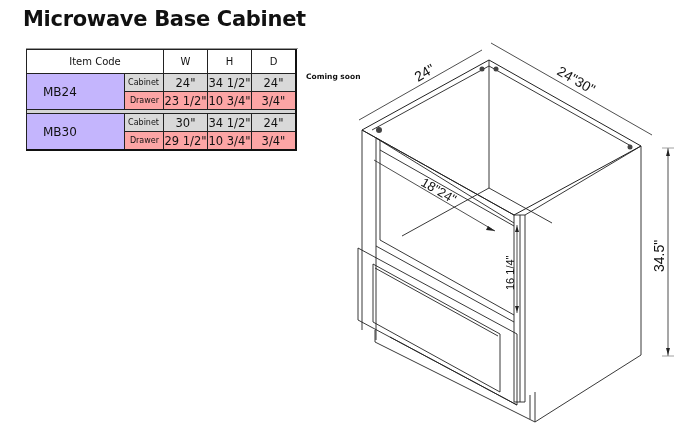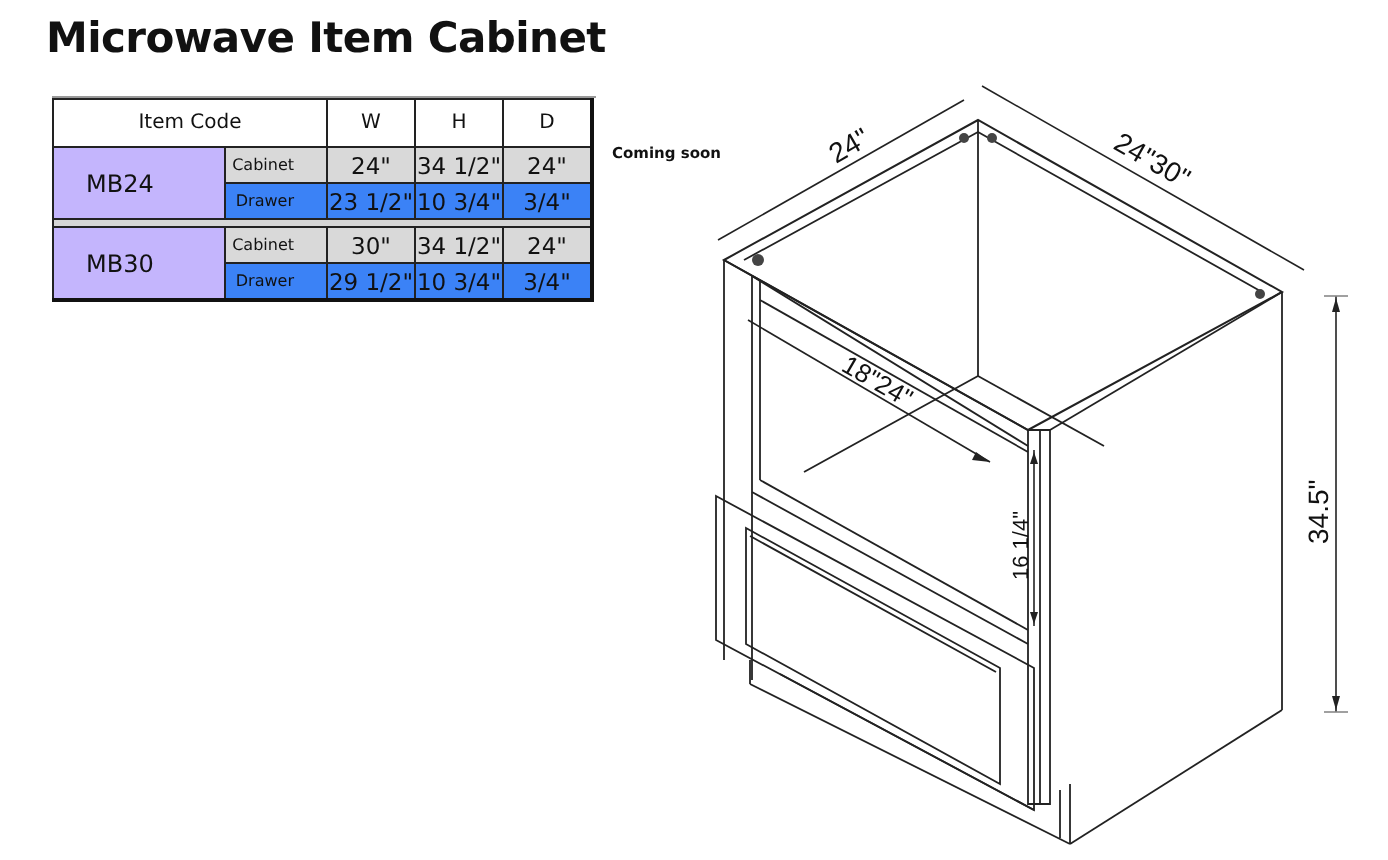--- a/index.html
+++ b/index.html
@@ -5,34 +5,34 @@
     html, body { margin: 0; padding: 0; background: #ffffff; }
     body { width: 694px; height: 430px; position: relative; overflow: hidden; font-family: "DejaVu Sans", sans-serif; color: #111; }
     .title { position: absolute; left: 23px; top: 7px; font-family: "DejaVu Sans", sans-serif; font-weight: bold; font-size: 21px; letter-spacing: -0.3px; color: #111; white-space: nowrap; }
     .title-rule { position: absolute; left: 26px; top: 48px; width: 272px; height: 1px; background: #9a9a9a; }
     table.spec { position: absolute; left: 26px; top: 49px; border-collapse: collapse; font-family: "DejaVu Sans", sans-serif; }
     table.spec td, table.spec th { border: 1px solid #222; padding: 0; text-align: center; vertical-align: middle; font-weight: normal; white-space: nowrap; overflow: hidden; }
     table.spec th { height: 23px; font-size: 10px; background: #fff; }
     table.spec th.code { width: 136px; }
     table.spec th.dim { width: 43px; }
     table.spec td.model { font-size: 12px; text-align: left; padding-left: 16px; background: #c4b5fd; }
-    table.spec td.kind { font-size: 8px; text-align: right; padding-right: 16px; width: 34px; height: 17px; }
+    table.spec td.kind { font-size: 8px; text-align: right; padding-right: 4px; width: 34px; height: 17px; }
     table.spec td.val { font-size: 11.5px; height: 17px; }
     table.spec tr.cab td.kind, table.spec tr.cab td.val { background: #d9d9d9; }
-    table.spec tr.drw td.kind, table.spec tr.drw td.val { background: #3b82f6; }
+    table.spec tr.drw td.kind, table.spec tr.drw td.val { background: #fca5a5; }
     table.spec tr.gap td { height: 3px; border-left: 1px solid #222; border-right: 1px solid #222; background: #d6d6d6; padding: 0; }
     table.spec { border-bottom: 2px solid #111; border-right: 2px solid #111; }
     .coming { position: absolute; left: 306px; top: 72px; font-size: 7.5px; font-weight: bold; color: #111; white-space: nowrap; }
     svg.drawing { position: absolute; left: 0; top: 0; }
     .dimtxt { font-family: "Liberation Sans", sans-serif; fill: #111; }
   </style>
 </head>
 <body>
 
-<div class="title">Microwave Item Cabinet</div>
+<div class="title">Microwave Base Cabinet</div>
 <div class="title-rule"></div>
 
 <table class="spec">
   <tbody>
       <tr>
     <th class="code" colspan="2">Item Code</th>
     <th class="dim">W</th>
     <th class="dim">H</th>
     <th class="dim">D</th>
   </tr>

